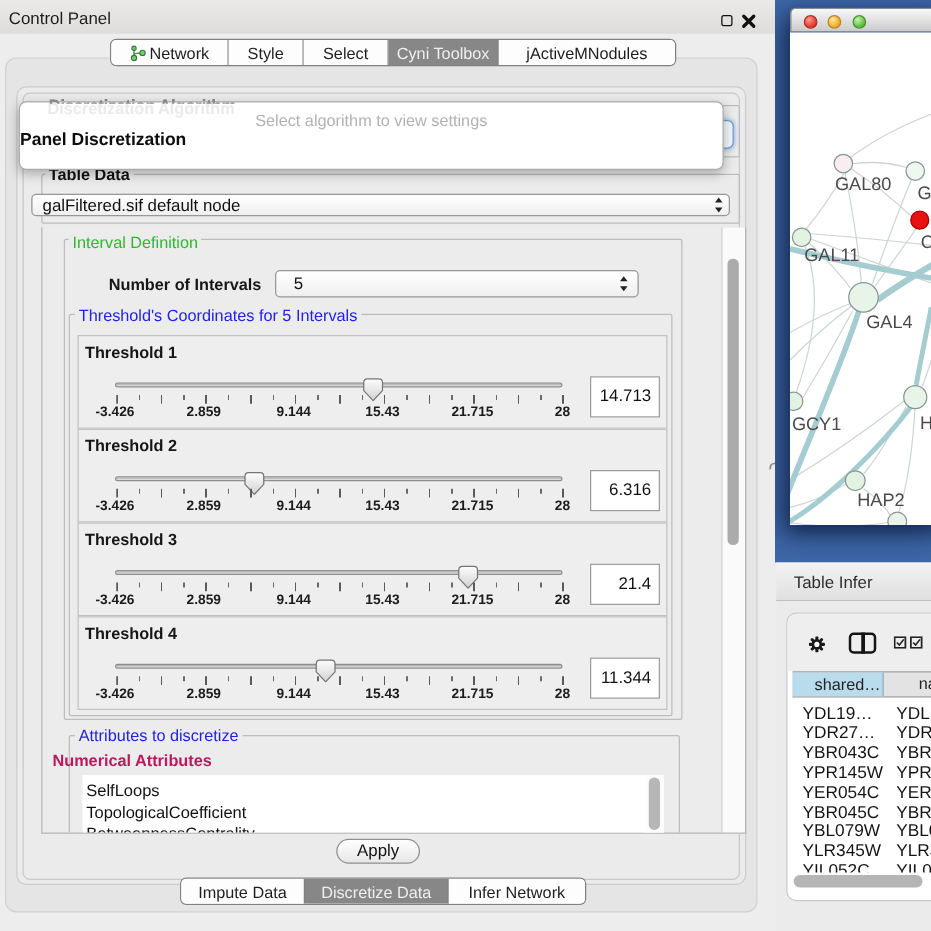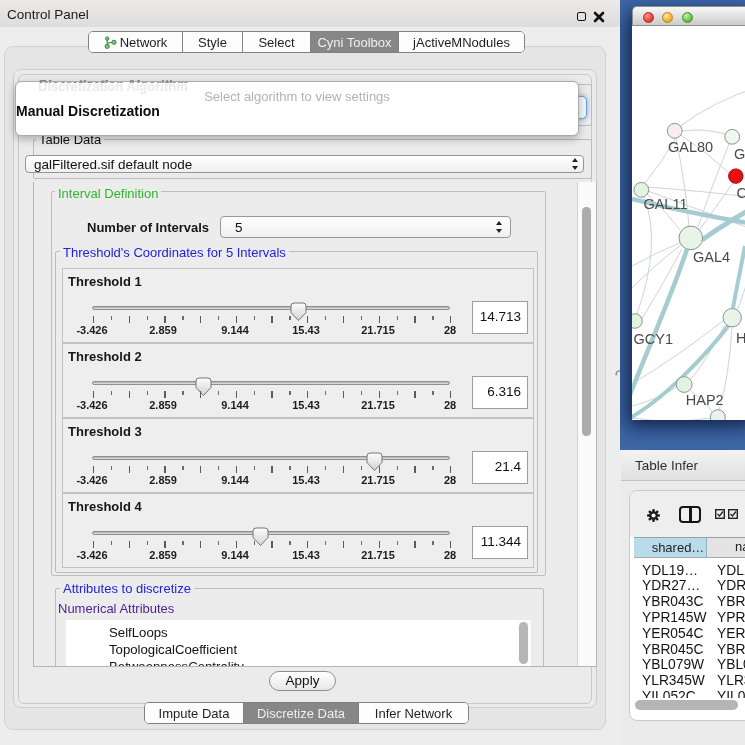--- a/index.html
+++ b/index.html
@@ -44,21 +44,21 @@
 .tbox .ticks { position:absolute; left:30px; top:47px; width:359px; height:6.5px;
   background:repeating-linear-gradient(to right, #5a5a5a 0 1.2px, transparent 1.2px 35.7px); }
 .tbox .ticks:after { content:""; position:absolute; left:17.85px; top:0; width:341px; height:3.5px;
   background:repeating-linear-gradient(to right, #6a6a6a 0 1.2px, transparent 1.2px 35.7px); }
 .tbox .vlabels { position:absolute; left:0; top:54.5px; width:100%; height:12px; font-size:11px; font-weight:bold; color:#1c1c1c;text-align:right; }
 .tbox .vlabels span { position:absolute; transform:translateX(-50%); }
 .tbox .vbox { position:absolute; left:409px; top:32px; width:56px; height:33px; background:#fff; border:1px solid #9e9e9e; font-size:13.5px; color:#111; text-align:right; line-height:30px; padding-right:6px; }
 .thumb { position:absolute; top:32.5px; width:17px; height:19px; }
 
 #numlist { position:absolute; background:#fff; border:none; font-size:13.2px; color:#111; }
-#numlist div { padding:1.1px 0 1.1px 3px;margin-left:40px; }
+#numlist div { padding:1.1px 0 1.1px 3px; }
 
 #apply { left:269px; top:671px; width:67px; height:20px; border:1px solid #8f8f8f; border-radius:10px; background:linear-gradient(#ffffff,#e7e7e7); font-size:13.5px; color:#111; text-align:center; line-height:18px; }
 
 #desktop { left:620px; top:0; width:125px; height:450px; background:#3e68a8; overflow:hidden; }
 #netwin { position:absolute; left:12px; top:5.5px; width:128px; height:414.5px; border-radius:5px 0 0 0; box-shadow:-8px 8px 22px rgba(5,15,45,.55), 0 4px 12px rgba(5,15,45,.4); }
 #ntitle { position:absolute; left:0; top:0; width:100%; height:20.5px; background:linear-gradient(#f8f8f8,#cbcbcb); border:1px solid #909090; border-right:none; border-radius:5px 0 0 0; }
 .light { position:absolute; top:5.8px; width:11px; height:11px; border-radius:50%; }
 #ncanvas { position:absolute; left:0; top:20.5px; width:128px; height:394px; background:#fff; overflow:hidden; }
 #tpbar { left:621px; top:450px; width:124px; height:31px; background:linear-gradient(#f3f3f3,#e0e0e0); border-bottom:1px solid #c2c2c2; }
 #tpbar span { position:absolute; left:14px; top:8px; font-size:13.5px; color:#2e2e2e; }
@@ -92,39 +92,39 @@
 <div class="seg" id="tabs-top">
   <div style="width:94px"><svg width="13" height="15" style="margin-right:3px">
         <path d="M3.2 5 V11 M3.2 9 Q 3.2 7.3 9.5 7.3" stroke="#4b8f4b" stroke-width="1.2" fill="none"></path>
         <circle cx="3.2" cy="3.6" r="1.7" fill="#7ec87e" stroke="#2d7d35" stroke-width="0.9"></circle>
         <circle cx="3.2" cy="11.4" r="2.1" fill="#7ec87e" stroke="#2d7d35" stroke-width="0.9"></circle>
         <circle cx="10" cy="7.3" r="2.1" fill="#7ec87e" stroke="#2d7d35" stroke-width="0.9"></circle>
       </svg>Network</div>
   <div style="width:60px">Style</div>
   <div style="width:68px">Select</div>
   <div style="width:88px" class="sel">Cyni Toolbox</div>
-  <div style="width:125px">jActiveMNodules</div>
+  <div style="width:141px">jActiveMNodules</div>
 </div>
 
 <div class="group" style="left:33px;top:84px;width:559px;height:42px"></div>
 <div class="glabel" style="left:36px;top:77px;font-weight:bold;color:#3c3c3c;background:#ebebeb">Discretization Algorithm</div>
 <div class="glabel" style="left:36px;top:77px;font-weight:bold;color:#8a8a8a;z-index:60;clip-path:inset(0 0 9px 0)">Discretization Algorithm</div>
 <div class="abs" style="left:563px;top:96px;width:24px;height:23px;border-radius:5px;border:1.6px solid #6f9fd8;background:#f2f7fc;box-shadow:0 0 4px rgba(90,140,215,.75)"></div>
 
 <div class="group" style="left:33px;top:139px;width:559px;height:40px"></div>
-<div class="glabel" style="left:36px;top:132px;font-weight:normal;color:#111;background:#ebebeb">Table Data</div>
+<div class="glabel" style="left:36px;top:132px;font-weight:bold;color:#111;background:#ebebeb">Table Data</div>
 <div class="combo" style="left:25px;top:155px;width:559px;height:18px">
     <span class="tx">galFiltered.sif default node</span>
     <span class="step"></span>
   </div>
 
 <div class="abs" id="popup">
   <div class="ghost">Discretization Algorithm</div>
   <div class="hint">Select algorithm to view settings</div>
-  <div class="it1">Manual Discretization</div>
+  <div class="it1">Panel Discretization</div>
 </div>
 
 <div class="abs" style="left:33px;top:184.5px;width:564px;height:1px;background:#9d9d9d"></div>
 <div class="abs" id="spane">
 
   <div class="group" style="left:17px;top:9px;width:495px;height:385px;border-color:#bdbdbd"></div>
   <div class="glabel" style="left:21px;top:3.5px;color:#2db82d;background:#ececec">Interval Definition</div>
   <div class="abs" style="left:53px;top:38px;font-size:13px;font-weight:bold;color:#161616">Number of Intervals</div>
   <div class="combo" style="left:186px;top:34px;width:291px;height:22px">
       <span class="tx" style="left:14px">5</span>
@@ -198,21 +198,21 @@
         <span style="left:172px">9.144</span>
         <span style="left:243px">15.43</span>
         <span style="left:315px">21.715</span>
         <span style="left:387px">28</span>
       </div>
     <div class="vbox">11.344</div>
   </div>
 
   <div class="group" style="left:21px;top:406px;width:489px;height:300px"></div>
   <div class="glabel" style="left:26px;top:399px;color:#2222e0;background:#ececec">Attributes to discretize</div>
-  <div class="abs" style="left:24px;top:419px;font-size:13px;font-weight:normal;color:#4c1d95">Numerical Attributes</div>
+  <div class="abs" style="left:8px;top:419px;font-size:13px;font-weight:bold;color:#be185d">Numerical Attributes</div>
   <div class="abs" id="numlist" style="left:32px;top:438px;width:465px;height:100px;padding-top:3.5px">
     <div>SelfLoops</div>
     <div>TopologicalCoefficient</div>
     <div>BetweennessCentrality</div>
   </div>
   <div class="abs" style="left:482px;top:438px;width:15px;height:100px;background:#fdfdfd">
     <div style="position:absolute;left:3px;top:2px;width:9px;height:42px;background:#b6b6b6;border-radius:4.5px"></div>
   </div>
   <div class="sb">
       <div class="th"></div>

